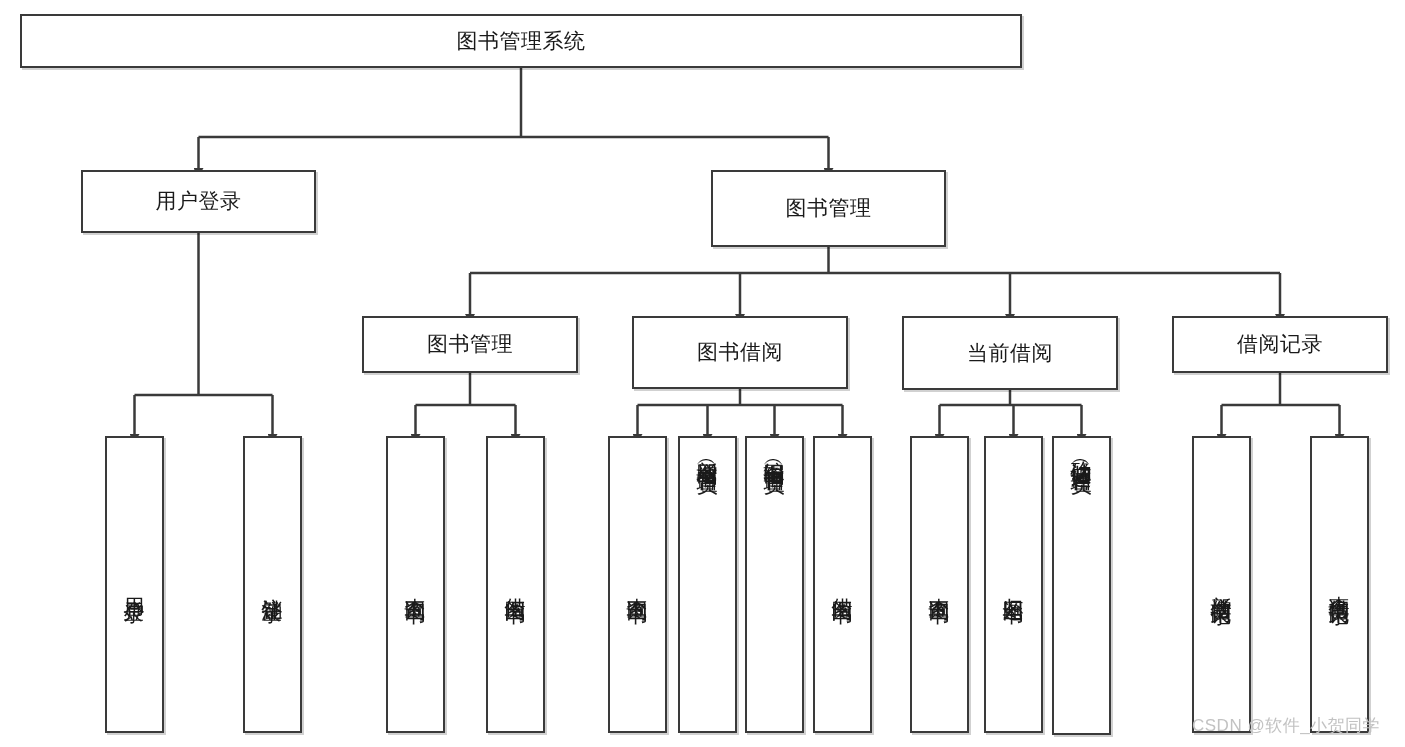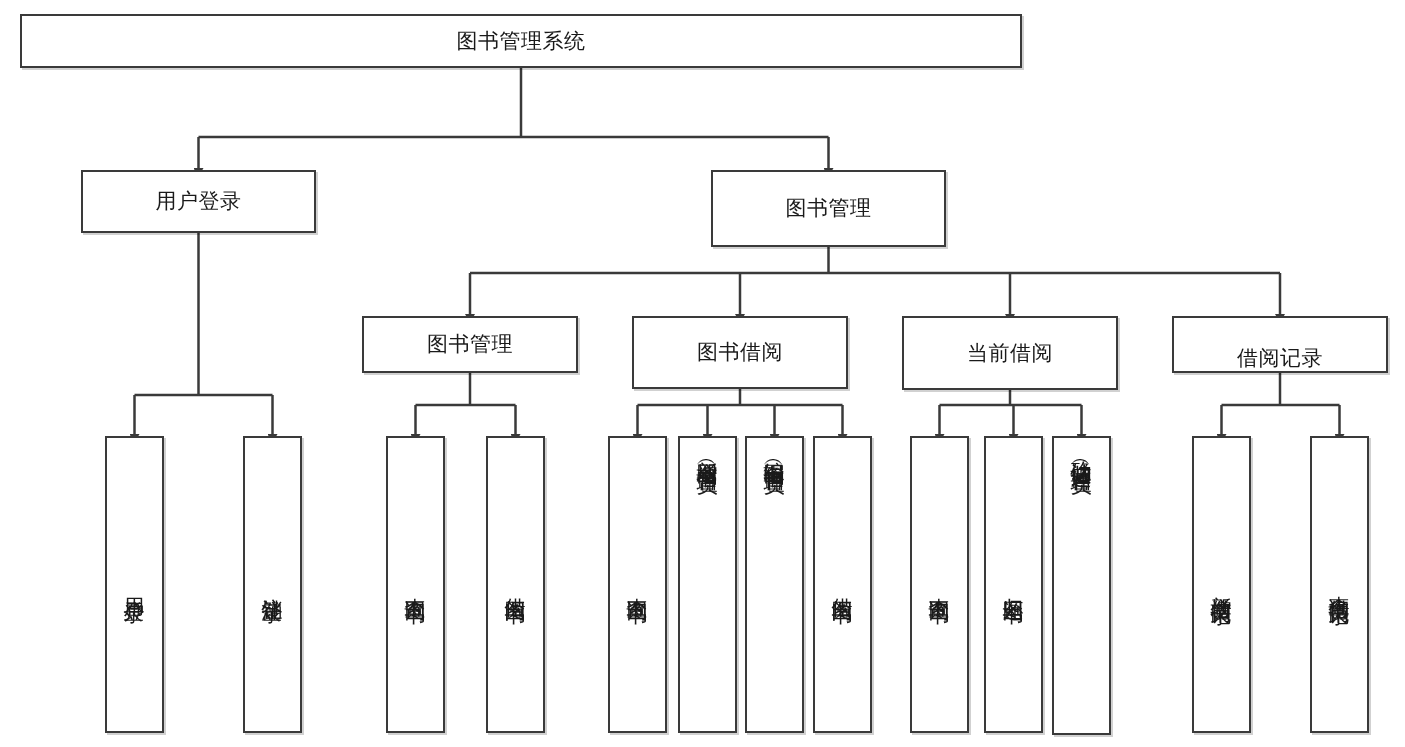--- a/index.html
+++ b/index.html
@@ -130,21 +130,21 @@
       </div>
       <div class="node horiz" style="left: 362px; top: 316px; width: 216px; height: 57px; border-color: rgb(58, 58, 58);">
         <span class="node-label" style="color: rgb(26, 26, 26);">图书管理</span>
       </div>
       <div class="node horiz" style="left: 632px; top: 316px; width: 216px; height: 73px; border-color: rgb(58, 58, 58);">
         <span class="node-label" style="color: rgb(26, 26, 26);">图书借阅</span>
       </div>
       <div class="node horiz" style="left: 902px; top: 316px; width: 216px; height: 74px; border-color: rgb(58, 58, 58);">
         <span class="node-label" style="color: rgb(26, 26, 26);">当前借阅</span>
       </div>
-      <div class="node horiz" style="left: 1172px; top: 316px; width: 216px; height: 57px; border-color: rgb(58, 58, 58); align-items: flex-end;">
+      <div class="node horiz" style="left: 1172px; top: 316px; width: 216px; height: 57px; border-color: rgb(58, 58, 58);">
         <span class="node-label" style="color: rgb(26, 26, 26);">借阅记录</span>
       </div>
       <div class="node vert centered" style="left: 105px; top: 436px; width: 59px; height: 297px; border-color: rgb(58, 58, 58);">
         <span class="node-label" style="color: rgb(26, 26, 26);">用户登录</span>
       </div>
       <div class="node vert centered" style="left: 243px; top: 436px; width: 59px; height: 297px; border-color: rgb(58, 58, 58);">
         <span class="node-label" style="color: rgb(26, 26, 26);">注销登录</span>
       </div>
       <div class="node vert centered" style="left: 386px; top: 436px; width: 59px; height: 297px; border-color: rgb(58, 58, 58);">
         <span class="node-label" style="color: rgb(26, 26, 26);">查询图书</span>
@@ -173,13 +173,14 @@
       <div class="node vert" style="left: 1052px; top: 436px; width: 59px; height: 299px; border-color: rgb(58, 58, 58);">
         <span class="node-label" style="color: rgb(26, 26, 26);">确认归还（管理员）</span>
       </div>
       <div class="node vert centered" style="left: 1192px; top: 436px; width: 59px; height: 297px; border-color: rgb(58, 58, 58);">
         <span class="node-label" style="color: rgb(26, 26, 26);">新增借阅记录</span>
       </div>
       <div class="node vert centered" style="left: 1310px; top: 436px; width: 59px; height: 297px; border-color: rgb(58, 58, 58);">
         <span class="node-label" style="color: rgb(26, 26, 26);">查询借阅记录</span>
       </div>
     </div>
+  <div class="watermark" style="left: 1192px; top: 714px; color: rgb(194, 194, 194);">CSDN @软件_小贺同学</div>
 </div>
 
 </body></html>

